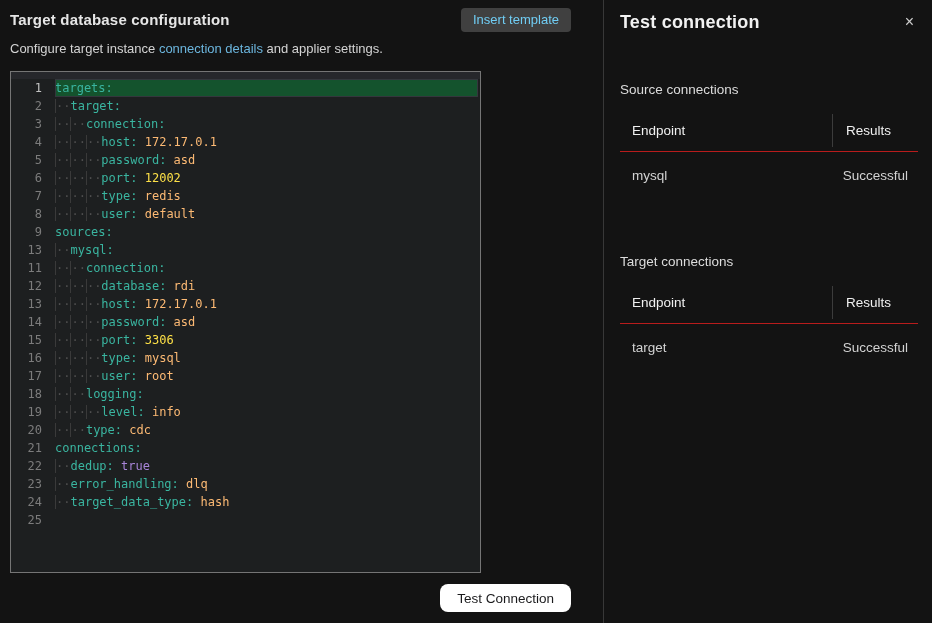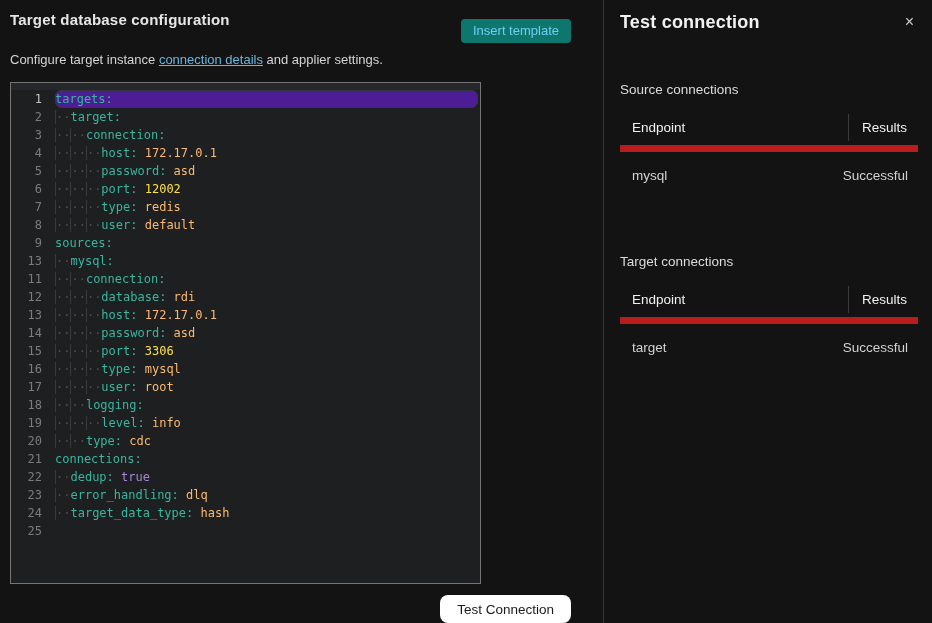--- a/index.html
+++ b/index.html
@@ -14,40 +14,40 @@
 
   
   .lp {
     width:604px; flex:none; height:623px;
     border-right:1px solid #383838;
     padding:8px 32px 0 10px;
   }
   .lp-header { display:flex; justify-content:space-between; align-items:flex-start; }
   .lp-title { font-size:15px; font-weight:bold; color:#e6e6e6; line-height:24px; letter-spacing:.2px; }
   .btn-insert {
-    background:#0f766e; color:#70cdf4; border:none; border-radius:4px;
+    background:#404040; color:#70cdf4; border:none; border-radius:4px;
     font-family:"Liberation Sans",sans-serif; font-size:13px;
-    height:24px; padding:0 12px; cursor:pointer; line-height:24px;margin-top:11px;
+    height:24px; padding:0 12px; cursor:pointer; line-height:24px;
   }
   .lp-subtitle { margin-top:9px; font-size:13px; color:#d4d4d4; line-height:16px; }
-  .lp-subtitle a { color:#6cb6de; text-decoration:underline; cursor:pointer; }
+  .lp-subtitle a { color:#6cb6de; cursor:pointer; }
 
   
   .editor {
     margin-top:14px; height:502px; width:471px;
     border:1px solid #757575; background:#1d1f20;
     overflow:hidden; position:relative; cursor:text;
   }
   .ed-strip { height:7px; background:#26272b; }
   .ed-line { display:flex; height:18px; line-height:18px;
              font-family:"DejaVu Sans Mono", monospace; font-size:12px; }
   .gutter { flex:none; width:44px; text-align:right; padding-right:13px; color:#7c7c7c; }
   .ed-line.cur .gutter { color:#c2c2c2; }
   .code { flex:1; white-space:pre; margin-right:2px; }
-  .ed-line.cur .code { background:#4c1d95; outline:1px solid #34373d; outline-offset:-1px;border-radius:7px; }
+  .ed-line.cur .code { background:#14532d; outline:1px solid #34373d; outline-offset:-1px; }
   .ind { color:#4e4e4e; border-left:1px solid #3a3a3a; }
   .tok-key  { color:#3ab5a0; }
   .tok-str  { color:#fdba74; }
   .tok-num  { color:#fde047; }
   .tok-bool { color:#a885d8; }
 
   .lp-footer { display:flex; justify-content:flex-end; }
   .btn-test {
     margin-top:11px; height:28px; padding:0 17px;
     background:#ffffff; color:#1a1a1c; border:none; border-radius:8px;
@@ -55,24 +55,24 @@
   }
 
   
   .rp { flex:1; padding:0 14px 0 16px; }
   .rp-head { display:flex; justify-content:space-between; align-items:flex-start; padding-top:10px; }
   .rp-title { font-size:18px; font-weight:600; color:#f2f2f2; line-height:24px; letter-spacing:.2px; }
   .close-btn { color:#cfcfcf; font-size:16px; line-height:16px; margin-top:4px; margin-right:4px;
                cursor:pointer; background:none; border:none; font-family:"Liberation Sans",sans-serif; }
   .sec-label { margin-top:48px; font-size:13.5px; color:#dcdcdc; line-height:16px; }
   .sec-label.second { margin-top:55px; }
-  .thead { margin-top:12px; display:flex; height:42px; border-bottom:7px solid #b91c1c; }
+  .thead { margin-top:12px; display:flex; height:42px; border-bottom:1px solid #b91c1c; }
   .th-endpoint { flex:1; padding-left:12px; display:flex; align-items:center;
                  color:#f0f0f0; font-size:13.5px; }
-  .th-results { width:70px; flex:none; border-left:1px solid #3c3c3c; margin:4px 0;
+  .th-results { width:70px; flex:none; border-left:1px solid #3c3c3c; margin:4px 16px;
                 padding-left:13px; display:flex; align-items:center; color:#f0f0f0; font-size:13.5px; }
   .trow { display:flex; justify-content:space-between; align-items:center; height:47px;
           padding:0 10px 0 12px; font-size:13.5px; color:#d2d2d2; }
 </style>
 </head>
 <body>
 
 <div class="lp">
   <div class="lp-header">
     <div class="lp-title">Target database configuration</div>

